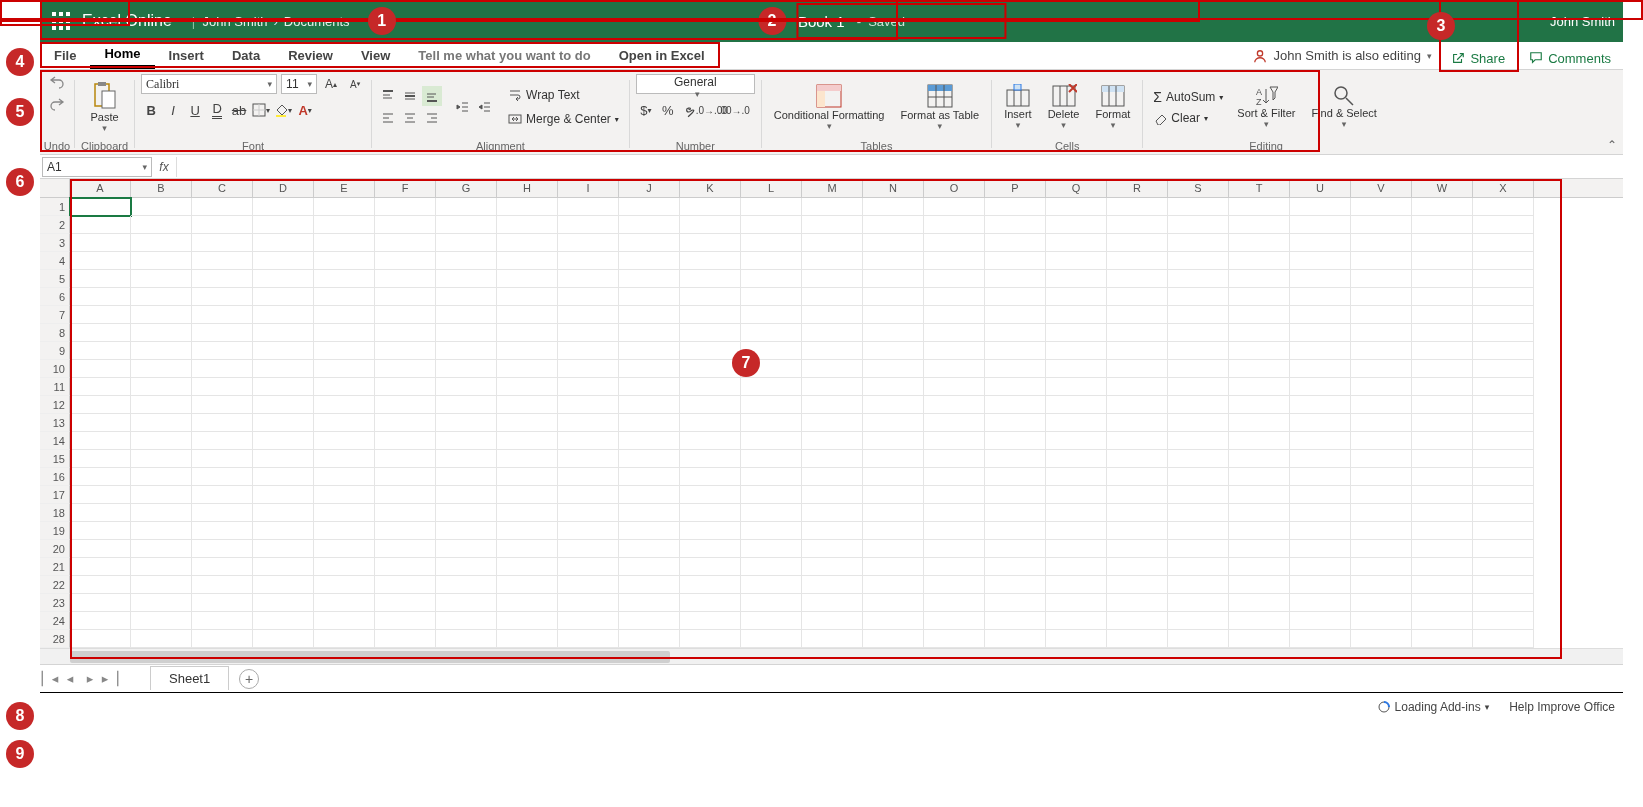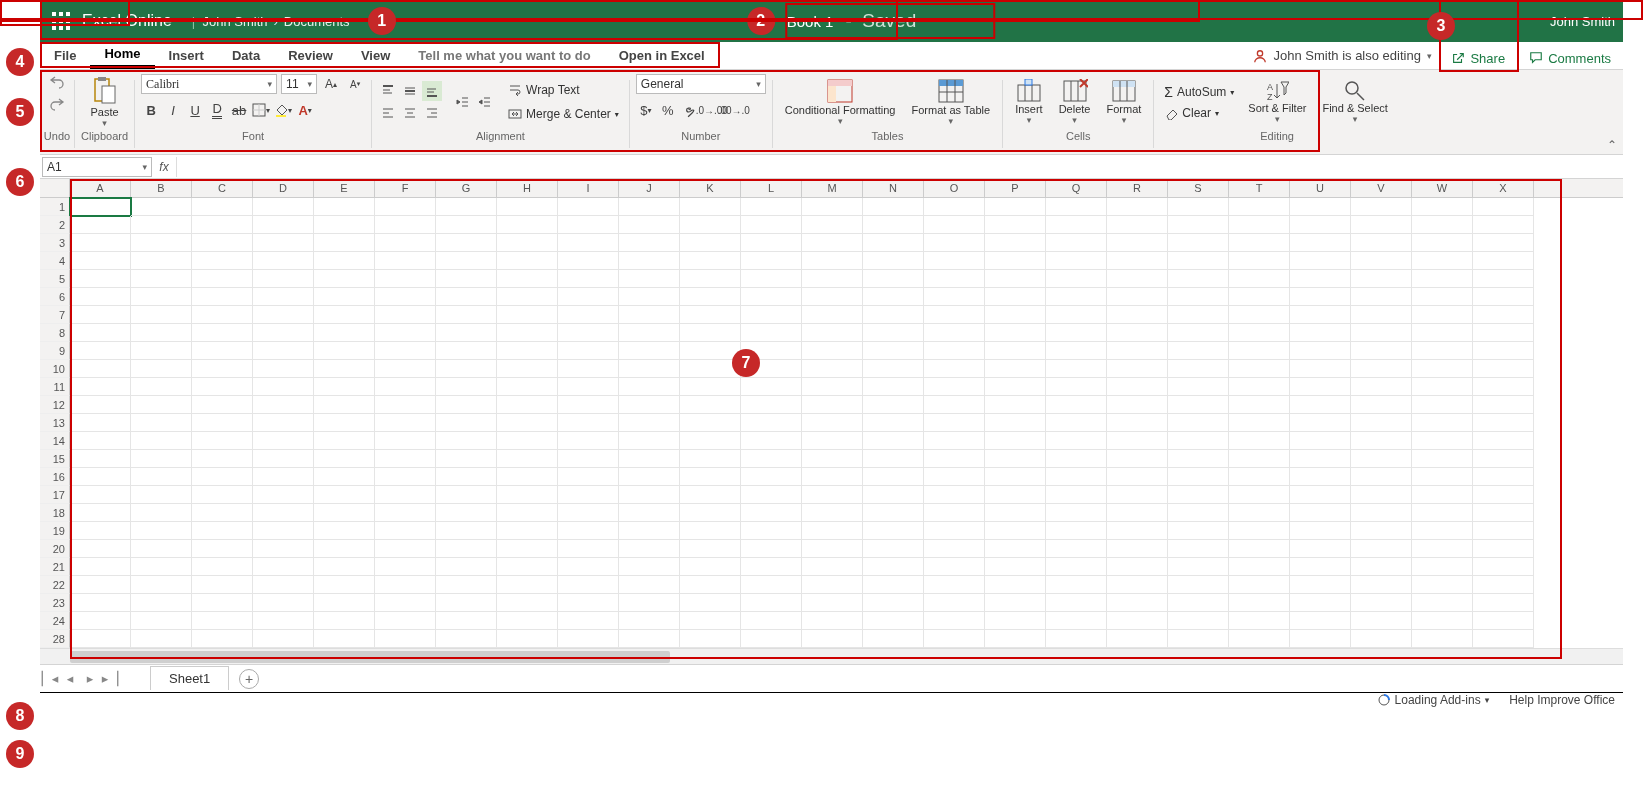--- a/index.html
+++ b/index.html
@@ -9,39 +9,39 @@
 
   
   .titlebar { position:relative; background:#217346; color:#fff; height:42px; display:flex; align-items:center; padding:0 8px; margin-left:40px; margin-right:20px; width:calc(100% - 60px);}
   .titlebar .waffle { width:18px; height:18px; display:grid; grid-template-columns:repeat(3,4px); grid-template-rows:repeat(3,4px); gap:3px; margin:0 12px 0 4px; }
   .titlebar .waffle span { background:#fff; }
   .titlebar .appname { font-size:16px; margin-right:20px; }
   .titlebar .crumb-sep { margin:0 6px; color:#cde; }
   .titlebar .crumb { font-size:13px; color:#e8f1ec; }
   .titlebar .center { position:absolute; left:50%; transform:translateX(-50%); display:flex; align-items:center; gap:12px; }
   .titlebar .docname { font-size:15px; }
-  .titlebar .saved { font-size:19px; color:#cfe3d7; }
+  .titlebar .saved { font-size:13px; color:#cfe3d7; }
   .titlebar .user { margin-left:auto; font-size:13px; }
 
   
   .tabs { position:relative; height:28px; border-bottom:1px solid #d4d4d4; display:flex; align-items:stretch; background:#fff; margin-left:40px; width:calc(100% - 60px);}
   .tab { padding:0 14px; display:flex; align-items:center; font-size:13px; color:#444; cursor:pointer;font-weight:bold; }
   .tab.active { color:#000000; border-bottom:4px solid #000000; }
   .tabs .spacer { flex:1; }
   .presence { display:flex; align-items:center; gap:6px; padding:0 8px; color:#444; }
   .presence svg { width:14px; height:14px; }
   .share-btn, .comments-btn { display:flex; align-items:center; gap:5px; padding:16px 12px; color:#1a7a43; cursor:pointer; }
   .share-btn svg, .comments-btn svg { width:14px; height:14px; stroke:#1a7a43; fill:none; }
 
   
   .ribbon { position:relative; background:#f3f2f1; border-bottom:1px solid #d4d4d4; margin-left:40px; width:calc(100% - 60px);}
   .ribbon-content { display:flex; align-items:flex-start; height:84px; padding-top:4px; }
   .group { display:flex; flex-direction:column; align-items:center; padding:0 6px; height:100%; }
   .group .group-body { display:flex; align-items:center; gap:4px; flex:1; }
-  .group .group-label { font-size:11px; color:#666; text-align:right; padding-bottom:12px;}
+  .group .group-label { font-size:11px; color:#666; text-align:right; padding-bottom:2px;}
   .vsep { width:1px; background:#d9d9d9; height:68px; margin:6px 0 0 0; }
   .bigbtn { display:flex; flex-direction:column; align-items:center; justify-content:center; padding:2px 6px; font-size:11px; cursor:pointer; }
   .bigbtn .caret { font-size:9px; color:#666; }
   .smallstack { display:flex; flex-direction:column; gap:2px; }
   .smallbtn { display:flex; align-items:center; gap:4px; font-size:12px; padding:2px 4px; cursor:pointer; }
   .icon { width:16px; height:16px; display:inline-flex; align-items:center; justify-content:center; }
   .select { border:1px solid #bbb; background:#fff; font-size:12px; height:20px; padding:0 4px; display:flex; align-items:center; justify-content:space-between; cursor:pointer;}
   .select .caret { font-size:9px; color:#666; margin-left:4px; }
   .btnrow { display:flex; gap:2px; }
   .sq { width:18px; height:18px; border:1px solid #bbb; display:flex; align-items:center; justify-content:center; font-size:11px; cursor:pointer; background:#fff;}
@@ -68,21 +68,21 @@
   .scrollbar-h { height:16px; background:#f1f1f1; border-top:1px solid #ddd; position:relative; }
   .thumb-h { position:absolute; left:30px; top:2px; height:12px; width:600px; background:#cfcfcf; border-radius:2px; }
 
   
   .sheettabs { display:flex; align-items:center; height:28px; border-top:1px solid #d4d4d4; background:#fff; margin-left:40px; width:calc(100% - 60px);}
   .navbtn { width:20px; text-align:center; color:#888; cursor:pointer; }
   .sheet-tab { border:1px solid #ccc; border-bottom:none; padding:4px 18px; font-size:13px; background:#fff; cursor:pointer; position:relative; top:-1px; }
   .addsheet { margin-left:10px; width:20px; height:20px; border:1px solid #aaa; border-radius:50%; display:flex; align-items:center; justify-content:center; color:#666; cursor:pointer; font-size:14px;}
 
   
-  .statusbar { height:22px; background:#fff; border-top:1px solid #000; display:flex; align-items:flex-start; justify-content:flex-end; padding:0 8px; font-size:12px; color:#444; margin-left:40px; width:calc(100% - 60px);}
+  .statusbar { height:22px; background:#fff; border-top:1px solid #000; display:flex; align-items:flex-end; justify-content:flex-end; padding:0 8px; font-size:12px; color:#444; margin-left:40px; width:calc(100% - 60px);}
   .statusbar .item { margin-left:20px; display:flex; align-items:center; gap:4px; }
 
   svg { vertical-align:middle; }
 </style>
 </head>
 <body>
 
 <div class="callout" style="left:6px; top:48px;">4</div>
 <div class="callout" style="left:6px; top:98px;">5</div>
 <div class="callout" style="left:6px; top:168px;">6</div>
@@ -316,21 +316,21 @@
             <span style="font-size:8px;">▾</span>
           </div>
         </div>
       </div>
       <div class="group-label">Alignment</div>
     </div>
     <div class="vsep"></div>
 
     <div class="group">
       <div class="group-body" style="flex-direction:column; align-items:flex-start; gap:6px;">
-        <div class="select" style="width:130px;">
+        <div class="select" style="width:119px;flex-direction:column;">
           <span>General</span>
             <span class="caret">▾</span>
         </div>
         <div class="btnrow">
           <div class="sq noborder">$<span style="font-size:8px;">▾</span></div>
           <div class="sq noborder">%</div>
           <div class="sq noborder">ຯ</div>
           <div class="sq noborder">
               <span style="font-size:10px;">.0→.00</span>
             </div>

